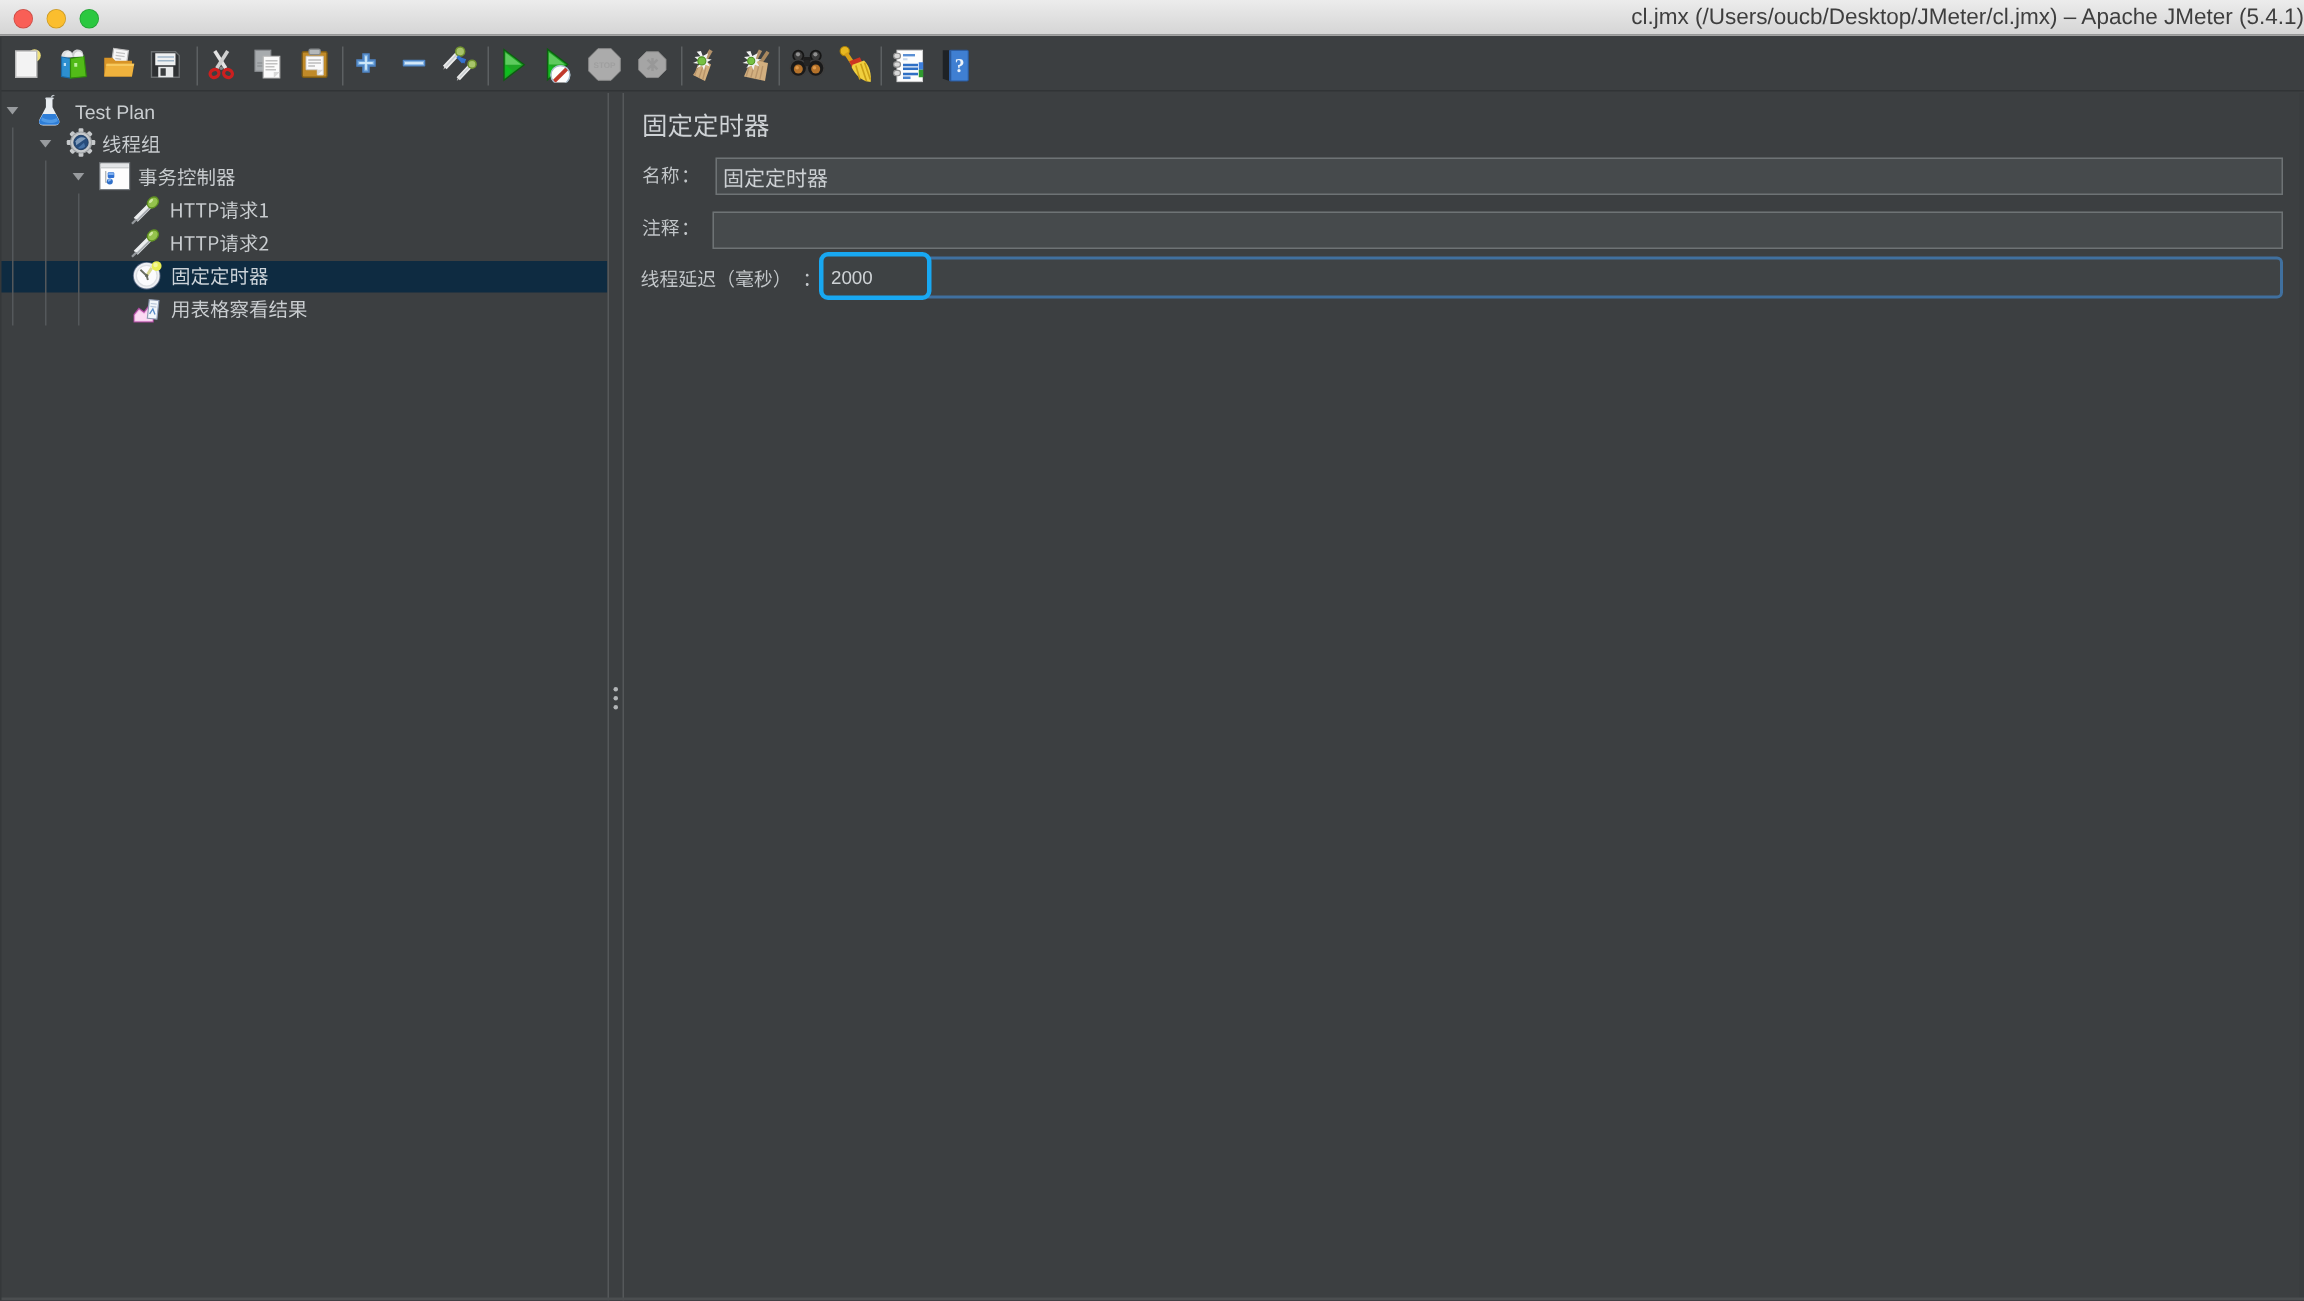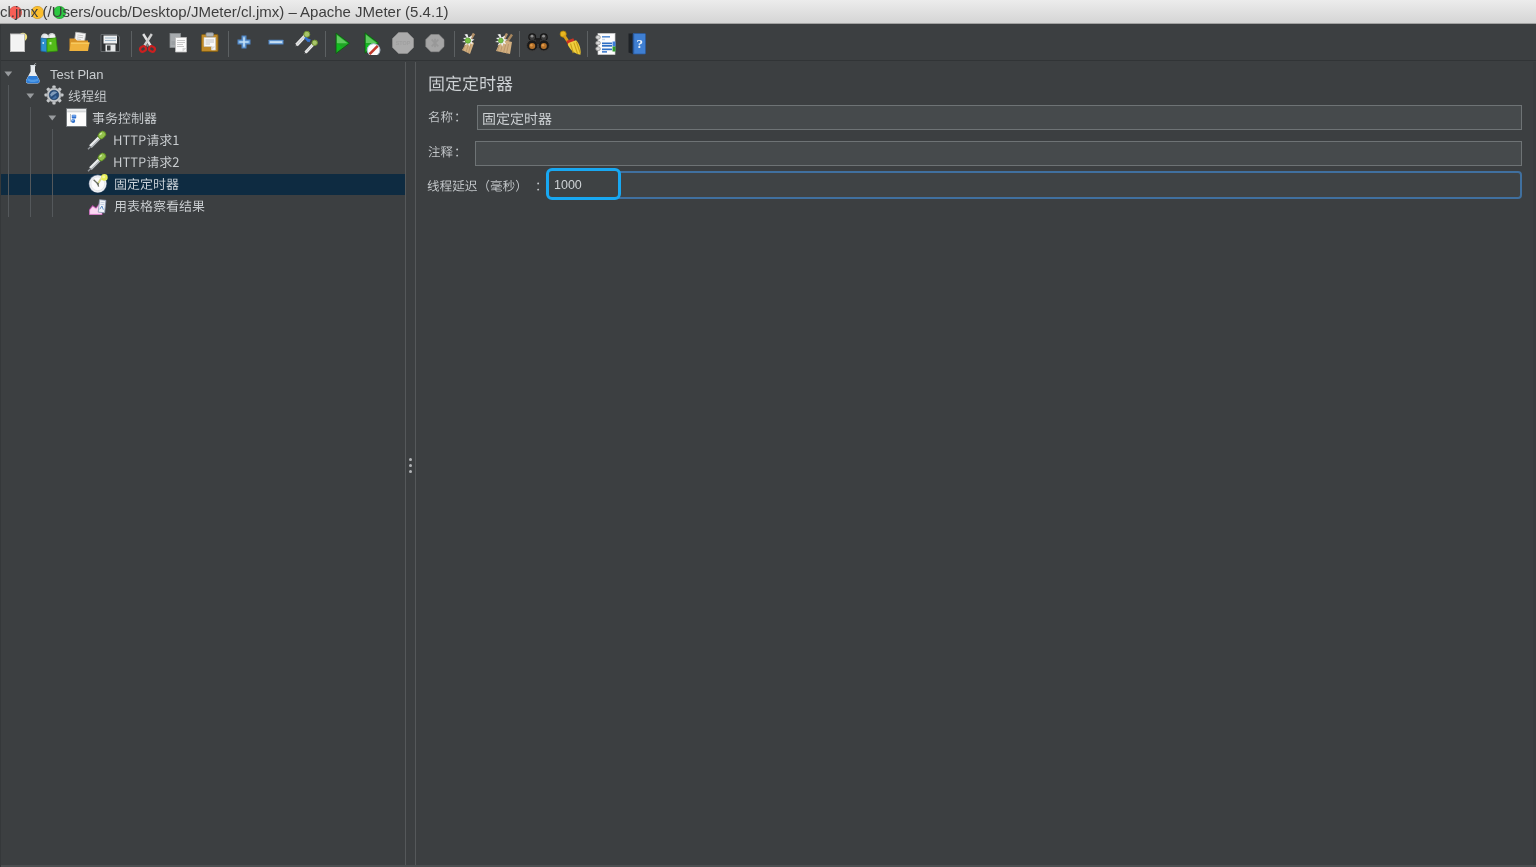--- a/index.html
+++ b/index.html
@@ -1,18 +1,18 @@
 <!DOCTYPE html>
 <html><head><meta charset="utf-8"><title>jmeter</title><style>
 *{margin:0;padding:0;box-sizing:border-box}
 html,body{width:1536px;height:867px;overflow:hidden;background:#3c3f41;font-family:"Liberation Sans",sans-serif;position:relative}
 .abs{position:absolute}
 .titlebar{position:absolute;left:0;top:0;width:1536px;height:24px;background:linear-gradient(#ececec,#d5d5d5);border-bottom:1px solid #a2a2a2}
 .tl{position:absolute;top:5.5px;width:13px;height:13px;border-radius:50%;box-shadow:inset 0 0 0 0.5px rgba(0,0,0,0.2)}
-.title{position:absolute;left:0;top:0;width:1536px;height:24px;line-height:24px;text-align:left;font-size:15px;color:#3e3e3e}
+.title{position:absolute;left:0;top:0;width:1536px;height:24px;line-height:24px;text-align:right;font-size:15px;color:#3e3e3e}
 .toolbar{position:absolute;left:0;top:25px;width:1536px;height:36px;background:#3c3f41;border-bottom:1px solid #313436}
 .tsep{position:absolute;top:6px;width:1px;height:26px;background:#5c6062}
 .tree{position:absolute;left:0;top:62px;width:405px;height:805px;background:#3c3f41}
 .divider{position:absolute;left:405px;top:62px;width:11px;height:805px;background:#3c3f41;border-left:1px solid #55585a;border-right:1px solid #55585a}
 .main{position:absolute;left:416px;top:62px;width:1120px;height:805px;background:#3c3f41}
 .treerow{position:absolute;left:0;width:405px;height:22px}
 .sel{background:#0e2b41}
 .ttxt{position:absolute;font-size:13px;color:#c9cdd0}
 .gline{position:absolute;width:1px;background:#54585b;z-index:3}
 .fld{position:absolute;background:#464a4c;border:1px solid #6e7375}
@@ -363,15 +363,15 @@
       <path d="M0.7 -0.7 0.9 0.2C2.0 -0.1 3.6 -0.6 5.0 -1.0L4.9 -1.8C3.3 -1.4 1.7 -0.9 0.7 -0.7ZM8.9 -9.8C9.5 -9.5 10.3 -9.0 10.7 -8.7L11.3 -9.3C10.8 -9.6 10.0 -10.1 9.4 -10.4ZM0.9 -5.3C1.1 -5.4 1.4 -5.5 2.9 -5.7C2.4 -4.9 1.9 -4.2 1.6 -4.0C1.2 -3.5 1.0 -3.2 0.7 -3.2C0.8 -2.9 0.9 -2.5 1.0 -2.3C1.2 -2.4 1.7 -2.6 4.8 -3.2C4.8 -3.4 4.8 -3.8 4.8 -4.0L2.3 -3.6C3.3 -4.7 4.2 -6.1 5.1 -7.5L4.3 -7.9C4.0 -7.5 3.7 -7.0 3.5 -6.5L1.9 -6.4C2.6 -7.4 3.4 -8.8 3.9 -10.1L3.0 -10.5C2.5 -9.0 1.6 -7.4 1.3 -7.0C1.0 -6.6 0.8 -6.3 0.6 -6.2C0.7 -6.0 0.9 -5.5 0.9 -5.3ZM11.2 -4.4C10.7 -3.6 10.0 -2.9 9.2 -2.2C9.0 -2.9 8.8 -3.7 8.7 -4.6L11.9 -5.2L11.7 -6.1L8.6 -5.5C8.5 -6.0 8.4 -6.6 8.4 -7.1L11.5 -7.6L11.4 -8.4L8.3 -8.0C8.3 -8.8 8.3 -9.7 8.3 -10.6H7.4C7.4 -9.7 7.4 -8.7 7.4 -7.8L5.5 -7.6L5.6 -6.7L7.5 -7.0C7.5 -6.4 7.6 -5.8 7.7 -5.3L5.2 -4.9L5.4 -4.0L7.8 -4.4C7.9 -3.4 8.1 -2.5 8.4 -1.7C7.3 -1.0 6.1 -0.4 4.8 0.0C5.0 0.2 5.3 0.6 5.4 0.8C6.6 0.4 7.7 -0.2 8.7 -0.8C9.2 0.3 9.9 1.0 10.8 1.0C11.7 1.0 12.0 0.6 12.1 -0.9C11.9 -0.9 11.6 -1.1 11.4 -1.4C11.4 -0.2 11.2 0.1 10.9 0.1C10.3 0.1 9.9 -0.5 9.5 -1.4C10.5 -2.1 11.3 -3.0 12.0 -4.0Z M19.3 -9.2H23.1V-6.9H19.3ZM18.4 -10.1V-6.1H24.0V-10.1ZM18.2 -2.6V-1.8H20.7V-0.2H17.4V0.7H24.7V-0.2H21.6V-1.8H24.2V-2.6H21.6V-4.2H24.5V-5.0H18.0V-4.2H20.7V-2.6ZM17.1 -10.4C16.2 -10.0 14.6 -9.6 13.1 -9.4C13.3 -9.2 13.4 -8.9 13.4 -8.7C14.0 -8.7 14.6 -8.8 15.3 -9.0V-7.0H13.2V-6.1H15.1C14.6 -4.7 13.8 -3.1 13.0 -2.2C13.1 -1.9 13.3 -1.6 13.4 -1.3C14.1 -2.1 14.8 -3.3 15.3 -4.6V1.0H16.2V-4.4C16.6 -3.9 17.1 -3.2 17.4 -2.9L17.9 -3.6C17.7 -3.9 16.6 -5.1 16.2 -5.4V-6.1H17.8V-7.0H16.2V-9.2C16.8 -9.3 17.4 -9.5 17.8 -9.7Z M30.7 -7.1V-1.5H37.2V-2.4H34.3V-5.6H37.1V-6.5H34.3V-9.1C35.3 -9.3 36.2 -9.5 37.0 -9.8L36.2 -10.5C34.9 -10.0 32.3 -9.6 30.2 -9.3C30.3 -9.1 30.4 -8.8 30.4 -8.6C31.4 -8.7 32.4 -8.8 33.4 -9.0V-2.4H31.6V-7.1ZM26.4 -5.0C26.4 -5.1 26.5 -5.2 26.7 -5.3H28.7C28.6 -4.1 28.3 -3.1 27.9 -2.3C27.5 -2.8 27.2 -3.5 26.9 -4.3L26.2 -4.1C26.5 -3.0 26.9 -2.1 27.5 -1.5C27.0 -0.7 26.3 -0.0 25.6 0.4C25.8 0.6 26.2 0.9 26.3 1.1C27.0 0.6 27.6 0.0 28.1 -0.8C29.5 0.4 31.3 0.7 33.6 0.7H37.0C37.1 0.4 37.2 -0.0 37.4 -0.2C36.7 -0.2 34.2 -0.2 33.7 -0.2C31.6 -0.2 29.8 -0.5 28.6 -1.6C29.1 -2.7 29.5 -4.2 29.7 -6.0L29.2 -6.2L29.0 -6.1H27.5C28.2 -7.1 28.9 -8.3 29.5 -9.5L28.9 -9.9L28.6 -9.8H25.8V-8.9H28.2C27.7 -7.8 27.0 -6.8 26.8 -6.5C26.5 -6.1 26.2 -5.8 26.0 -5.7C26.1 -5.5 26.3 -5.2 26.4 -5.0Z M38.8 -9.9C39.5 -9.2 40.3 -8.3 40.7 -7.7L41.5 -8.2C41.1 -8.8 40.2 -9.7 39.5 -10.4ZM45.4 -4.9C46.6 -3.8 48.0 -2.2 48.6 -1.2L49.4 -1.9C48.7 -2.8 47.3 -4.4 46.2 -5.5ZM41.1 -6.0H38.4V-5.1H40.2V-1.6C39.6 -1.4 38.9 -0.8 38.3 -0.1L38.9 0.8C39.6 -0.1 40.2 -0.8 40.6 -0.8C40.9 -0.8 41.3 -0.4 41.8 -0.1C42.7 0.5 43.8 0.6 45.3 0.6C46.5 0.6 48.8 0.5 49.7 0.5C49.7 0.2 49.8 -0.3 50.0 -0.5C48.7 -0.4 46.8 -0.3 45.4 -0.3C43.9 -0.3 42.9 -0.4 42.0 -0.9C41.6 -1.1 41.3 -1.4 41.1 -1.5ZM44.0 -6.7V-7.1V-9.0H48.1V-6.7ZM43.0 -9.9V-7.1C43.0 -5.5 42.9 -3.4 41.7 -1.8C41.9 -1.7 42.3 -1.4 42.5 -1.3C43.5 -2.5 43.8 -4.3 43.9 -5.8H49.0V-9.9Z M59.2 -4.8C59.2 -2.3 60.2 -0.3 61.7 1.2L62.4 0.8C61.0 -0.7 60.1 -2.5 60.1 -4.8C60.1 -7.0 61.0 -8.9 62.4 -10.4L61.7 -10.8C60.2 -9.2 59.2 -7.2 59.2 -4.8Z M63.9 -5.3V-3.2H64.7V-4.6H73.9V-3.3H74.7V-5.3ZM66.4 -7.6H72.3V-6.6H66.4ZM65.4 -8.2V-6.0H73.3V-8.2ZM68.4 -10.4C68.6 -10.2 68.8 -9.9 68.9 -9.6H63.7V-8.8H74.9V-9.6H70.0C69.8 -9.9 69.5 -10.4 69.3 -10.7ZM72.2 -4.5C70.6 -4.1 67.8 -3.9 65.5 -3.7C65.5 -3.6 65.6 -3.3 65.7 -3.2C66.5 -3.2 67.5 -3.3 68.4 -3.4V-2.7L64.6 -2.4L64.7 -1.8L68.4 -2.1V-1.3L64.0 -1.1L64.1 -0.4L68.4 -0.7V-0.4C68.4 0.6 68.8 0.8 70.4 0.8C70.7 0.8 73.2 0.8 73.5 0.8C74.7 0.8 75.0 0.5 75.1 -0.6C74.8 -0.7 74.5 -0.8 74.3 -0.9C74.2 -0.0 74.1 0.1 73.5 0.1C72.9 0.1 70.8 0.1 70.4 0.1C69.5 0.1 69.4 0.0 69.4 -0.4V-0.8L74.4 -1.1L74.3 -1.7L69.4 -1.4V-2.1L73.7 -2.4L73.6 -3.0L69.4 -2.7V-3.4C70.6 -3.6 71.7 -3.7 72.6 -3.9Z M81.8 -8.4C81.6 -7.1 81.3 -5.6 80.8 -4.6C81.1 -4.6 81.5 -4.4 81.6 -4.2C82.1 -5.3 82.5 -6.8 82.7 -8.3ZM85.4 -8.3C86.0 -7.3 86.5 -5.8 86.8 -4.9L87.6 -5.2C87.4 -6.1 86.8 -7.5 86.2 -8.6ZM86.2 -4.4C85.3 -1.9 83.3 -0.5 80.1 0.1C80.3 0.4 80.6 0.7 80.7 1.0C84.0 0.2 86.1 -1.4 87.1 -4.1ZM83.6 -10.6V-2.8H84.5V-10.6ZM80.3 -10.4C79.3 -10.0 77.7 -9.6 76.3 -9.4C76.4 -9.2 76.5 -8.9 76.5 -8.7C77.1 -8.7 77.7 -8.8 78.2 -8.9V-7.0H76.1V-6.1H78.1C77.6 -4.7 76.8 -3.1 76.0 -2.2C76.1 -1.9 76.4 -1.6 76.5 -1.3C77.1 -2.1 77.7 -3.3 78.2 -4.6V1.0H79.2V-4.9C79.6 -4.2 80.1 -3.5 80.3 -3.0L80.8 -3.8C80.6 -4.1 79.5 -5.5 79.2 -5.9V-6.1H81.0V-7.0H79.2V-9.1C79.8 -9.3 80.4 -9.5 80.9 -9.7Z M92.0 -4.8C92.0 -7.2 91.0 -9.2 89.5 -10.8L88.8 -10.4C90.2 -8.9 91.1 -7.0 91.1 -4.8C91.1 -2.5 90.2 -0.7 88.8 0.8L89.5 1.2C91.0 -0.3 92.0 -2.3 92.0 -4.8Z" fill="#c3c7ca"></path>
     </g>
   </svg>
 <svg style="position:absolute;left:534.5px;top:178.3px;overflow:visible" width="15" height="18">
     <g transform="translate(0,12.5)">
       <path d="M3.1 -6.1C3.6 -6.1 4.1 -6.4 4.1 -7.0C4.1 -7.6 3.6 -8.0 3.1 -8.0C2.6 -8.0 2.2 -7.6 2.2 -7.0C2.2 -6.4 2.6 -6.1 3.1 -6.1ZM3.1 0.1C3.6 0.1 4.1 -0.3 4.1 -0.9C4.1 -1.5 3.6 -1.8 3.1 -1.8C2.6 -1.8 2.2 -1.5 2.2 -0.9C2.2 -0.3 2.6 0.1 3.1 0.1Z" fill="#c3c7ca"></path>
     </g>
   </svg>
 <div class="abs" style="left:549px;top:171px;width:973px;height:28px;background:#3f4345;border:2px solid #40709f;border-radius:4px"></div>
 <div class="abs" style="left:546px;top:168px;width:75px;height:32px;background:#3e4244;border:3px solid #18a8f2;border-radius:6px"></div>
-<div class="abs" style="left:554px;top:179px;font-size:12.5px;line-height:12px;color:#ced2d5">1000</div>
+<div class="abs" style="left:554px;top:179px;font-size:12.5px;line-height:12px;color:#ced2d5">2000</div>
 <div class="abs" style="left:1533px;top:62px;width:3px;height:805px;background:#393c3e"></div>
 <div class="abs" style="left:0;top:25px;width:1px;height:842px;background:#35383a;z-index:9"></div>
 <div class="botstrip"></div>
 </body></html>

